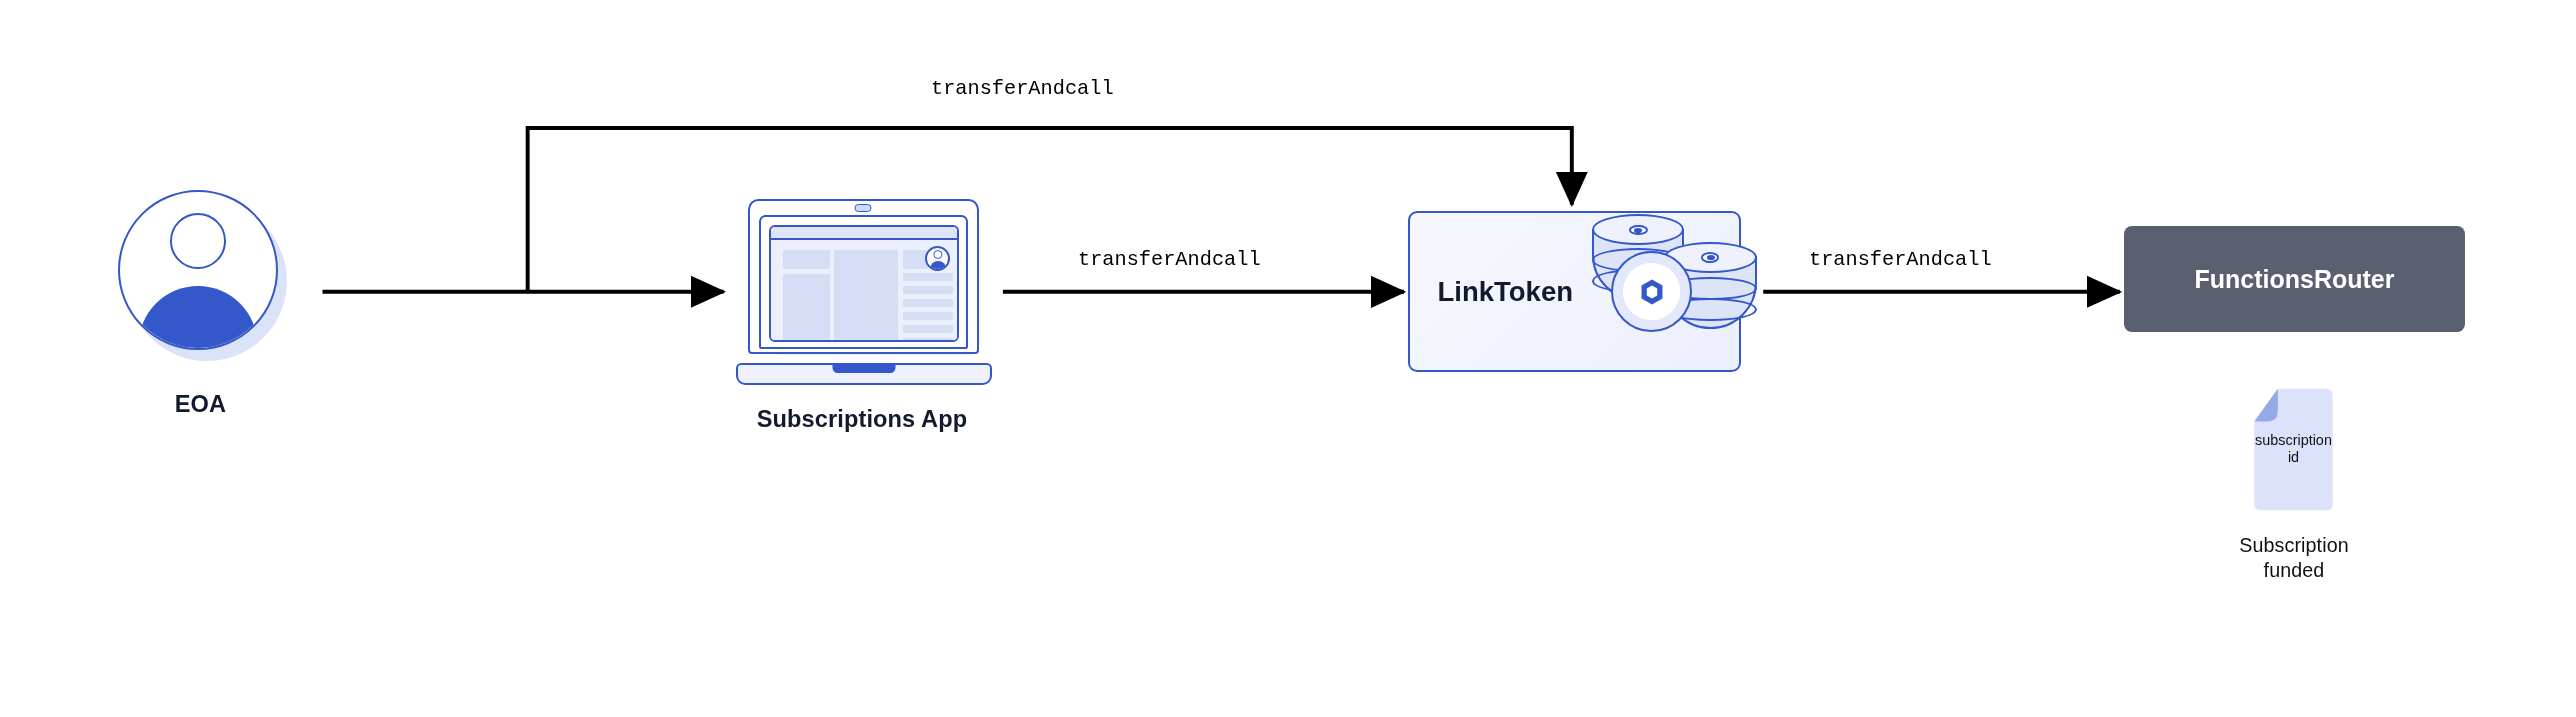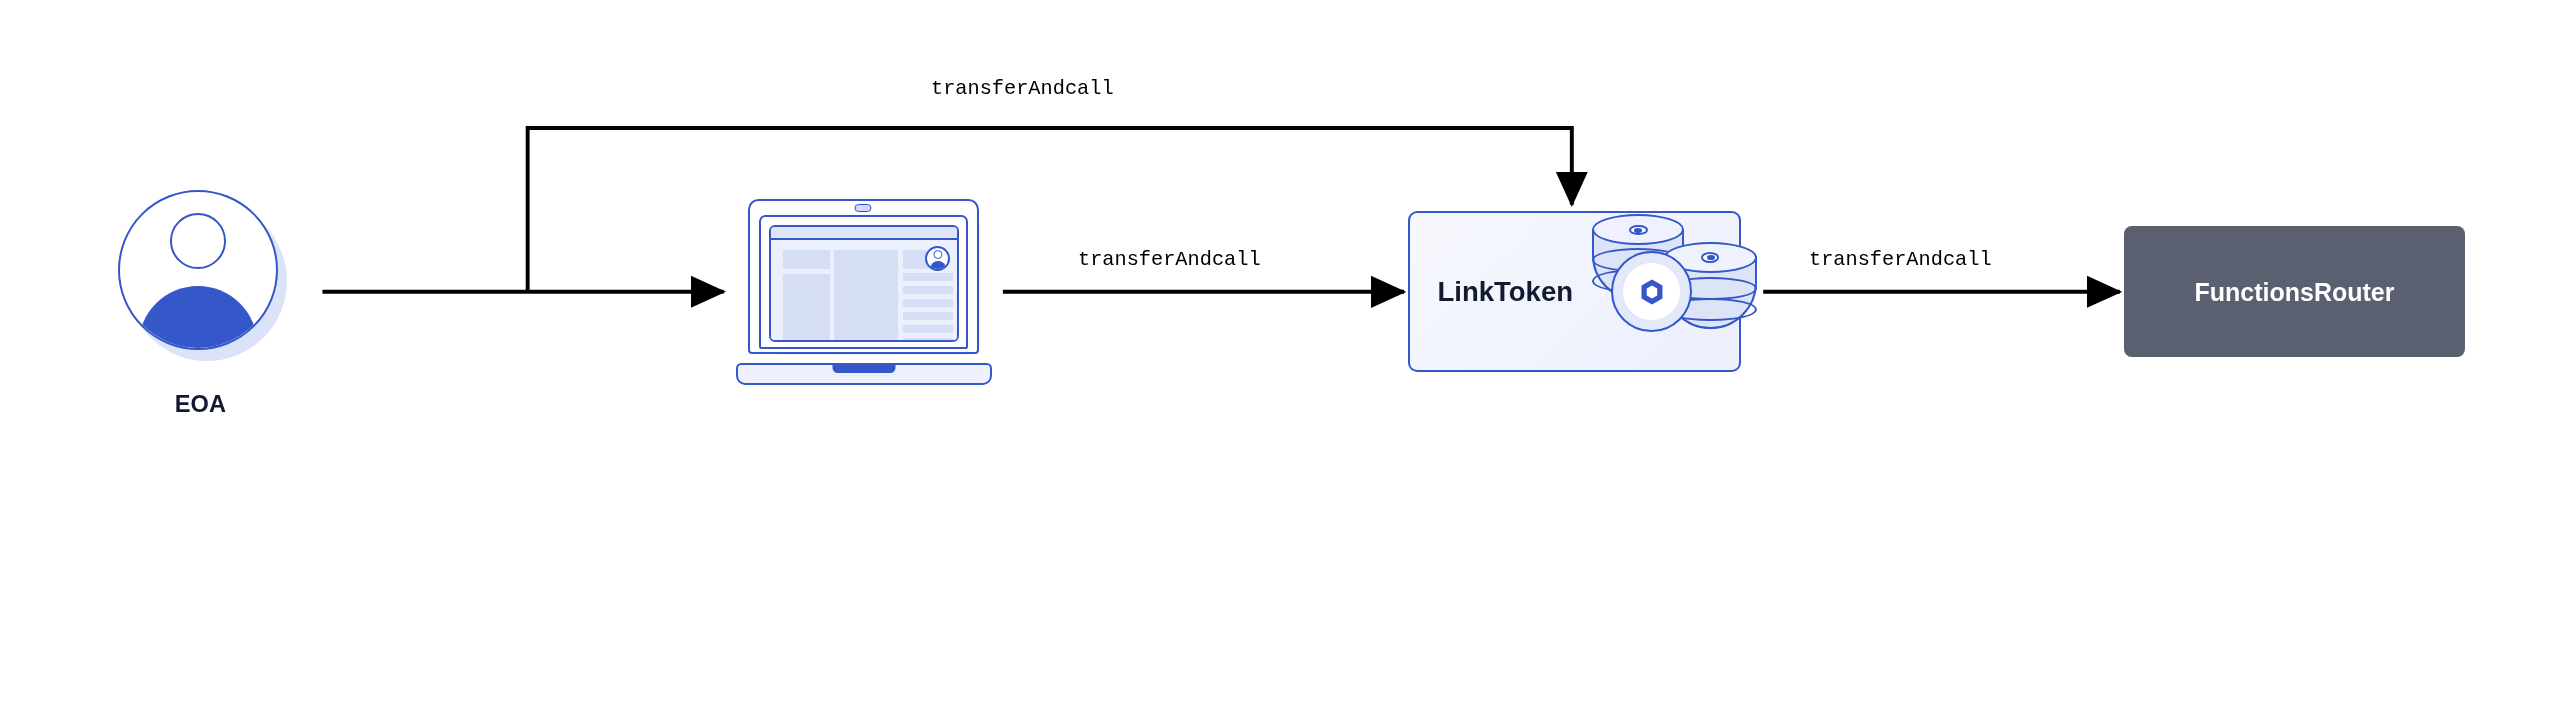--- a/index.html
+++ b/index.html
@@ -264,21 +264,21 @@
   .hexmark {
     position: absolute;
     left: 50%; top: 50%;
     transform: translate(-50%, -50%);
     width: 25px; height: 27.5px;
   }
 
   
   #router-node {
     left: 2124px; top: 226px;
-    width: 341px; height: 131px;
+    width: 341px; height: 106px;
     background: #5a6070;
     border-radius: 7.9px;
   }
   #router-label {
     position: absolute;
     left: 0; right: 0; top: 50%;
     transform: translateY(-50%);
     text-align: center;
     font-size: 25px;
     font-weight: bold;
@@ -384,20 +384,21 @@
                 <div class="av-body"></div>
               </div>
             </div>
           </div>
         </div>
       </div>
       <div class="laptop-base">
         <div class="laptop-notch"></div>
       </div>
     </div>
+    <div class="node-label" id="app-label">Subscriptions App</div>
   </div>
 
   <div class="node" id="linktoken-node">
     <div id="linktoken-label">LinkToken</div>
 
     <div class="coins">
 
       <div class="stack-a coin-el">
         <div class="coin-el c-side coin-cyl"></div>
         <div class="coin-el c-ring1"></div>
@@ -424,15 +425,29 @@
           </svg>
         </div>
       </div>
     </div>
   </div>
 
   <div class="node" id="router-node">
     <div id="router-label">FunctionsRouter</div>
   </div>
 
+  <div class="node" id="doc-node">
+    <svg class="doc-shape" viewBox="0 0 124 190">
+      <path d="M38 2 L112 2 Q122 2 122 12 L122 178 Q122 188 112 188 L12 188 Q2 188 2 178 L2 52 Z" fill="#dbe2fa"></path>
+      <path d="M38 2 L38 36 Q38 52 22 52 L2 52 Z" fill="#95a8e8"></path>
+    </svg>
+    <div class="doc-text">
+      <div>subscription</div>
+      <div>id</div>
+    </div>
+    <div class="node-label" id="doc-label">
+      <div>Subscription</div>
+      <div>funded</div>
+    </div>
+  </div>
 
 </div>
 
 
 </body></html>

